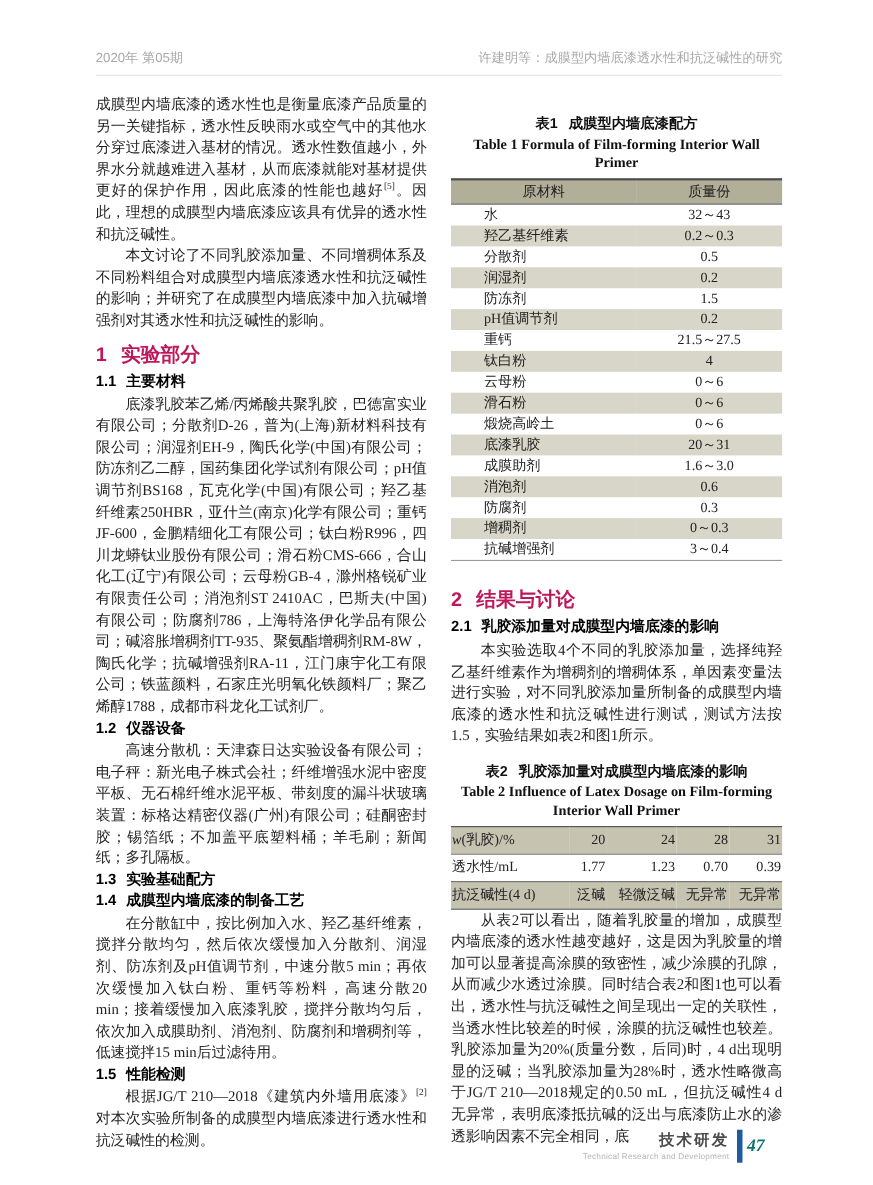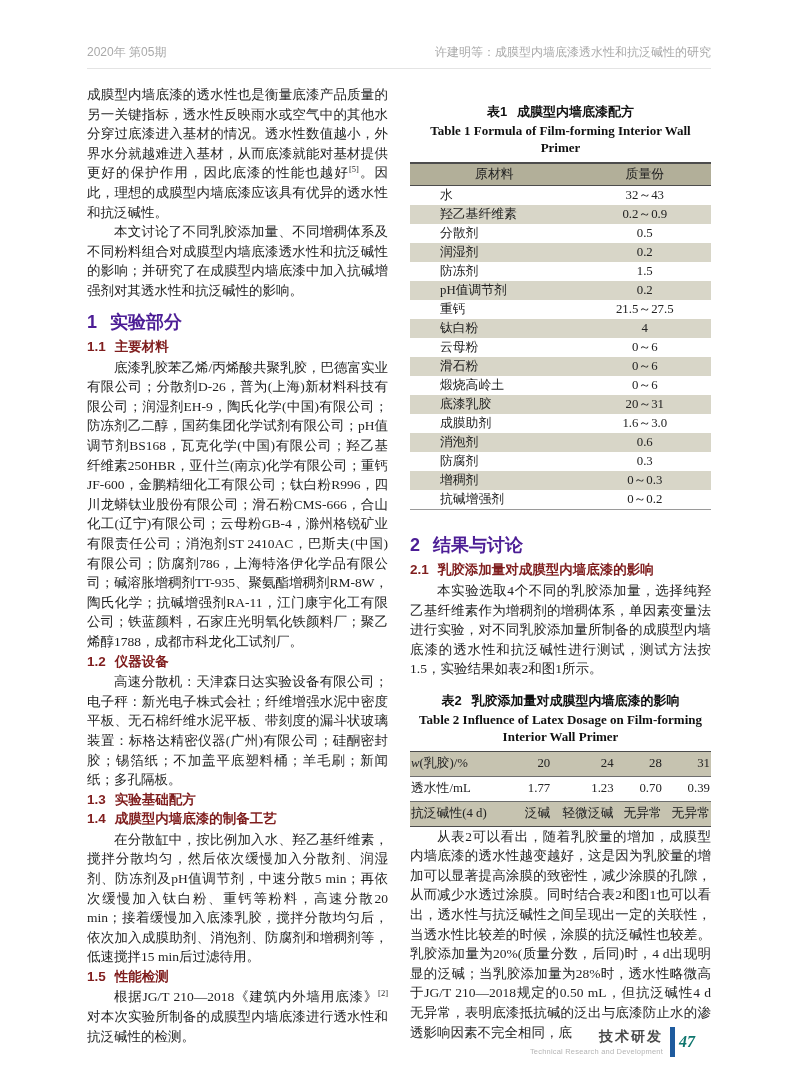--- a/index.html
+++ b/index.html
@@ -9,24 +9,24 @@
   .pagehead{display:flex;justify-content:space-between;align-items:flex-end;
             padding-top:44px;padding-bottom:7px;border-bottom:1px solid #e4e4e4;
             font-family:"Liberation Sans","DejaVu Sans",sans-serif;font-size:12px;color:#a9a9a9;}
   .cols{display:flex;gap:22px;margin-top:16px;}
   .col{width:301px;}
 
   p.body{font-size:13.5px;line-height:19.6px;text-align:justify;margin:0;text-indent:2em;}
   p.body.noindent{text-indent:0;}
   sup.ref{font-size:8.5px;line-height:0;vertical-align:super;}
 
-  h2.sec{font-family:"Liberation Sans","DejaVu Sans",sans-serif;color:#4c1d95;
+  h2.sec{font-family:"Liberation Sans","DejaVu Sans",sans-serif;color:#be185d;
          font-size:18px;font-weight:bold;margin:11px 0 5px;line-height:1.2;}
   h2.sec .n{margin-right:13px;}
-  h3.subsec{font-family:"Liberation Sans","DejaVu Sans",sans-serif;color:#7f1d1d;
+  h3.subsec{font-family:"Liberation Sans","DejaVu Sans",sans-serif;color:#000000;
             font-size:13.5px;font-weight:bold;margin:1px 0 2px;line-height:1.3;}
   h3.subsec .n{margin-right:9px;}
 
   .tbl-cap-cn{font-family:"Liberation Sans","DejaVu Sans",sans-serif;font-size:13px;
               font-weight:bold;text-align:center;margin-top:18px;color:#111;}
   .tbl-cap-cn .n{margin-right:10px;}
   .tbl-cap-en{font-size:13px;font-weight:bold;text-align:center;margin:2px 0 5px;color:#111;line-height:1.3;}
 
   table{width:100%;border-collapse:collapse;font-size:12.8px;color:#222;}
   .t1{border-top:2px solid #4c4c4c;border-bottom:1.5px solid #9a9a9a;}
@@ -100,21 +100,21 @@
               <th>质量份</th>
             </tr>
           </thead>
           <tbody>
             <tr>
                 <td class="name">水</td>
                 <td class="val">32～43</td>
               </tr>
             <tr>
                 <td class="name">羟乙基纤维素</td>
-                <td class="val">0.2～0.9</td>
+                <td class="val">0.2～0.3</td>
               </tr>
             <tr>
                 <td class="name">分散剂</td>
                 <td class="val">0.5</td>
               </tr>
             <tr>
                 <td class="name">润湿剂</td>
                 <td class="val">0.2</td>
               </tr>
             <tr>
@@ -160,21 +160,21 @@
             <tr>
                 <td class="name">防腐剂</td>
                 <td class="val">0.3</td>
               </tr>
             <tr>
                 <td class="name">增稠剂</td>
                 <td class="val">0～0.3</td>
               </tr>
             <tr>
                 <td class="name">抗碱增强剂</td>
-                <td class="val">0～0.2</td>
+                <td class="val">3～0.4</td>
               </tr>
           </tbody>
         </table>
 
         <div class="spacer-after-t1"></div>
 
         <h2 class="sec"><span class="n">2</span><span>结果与讨论</span></h2>
         <h3 class="subsec"><span class="n">2.1</span><span>乳胶添加量对成膜型内墙底漆的影响</span></h3>
         <p class="body">本实验选取4个不同的乳胶添加量，选择纯羟乙基纤维素作为增稠剂的增稠体系，单因素变量法进行实验，对不同乳胶添加量所制备的成膜型内墙底漆的透水性和抗泛碱性进行测试，测试方法按1.5，实验结果如表2和图1所示。</p>
 

